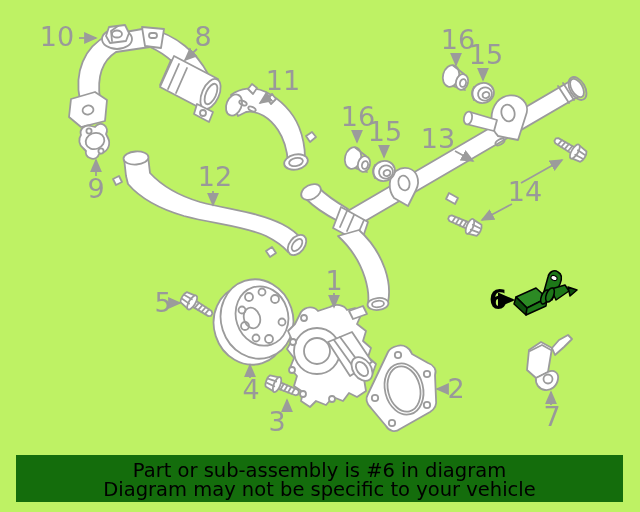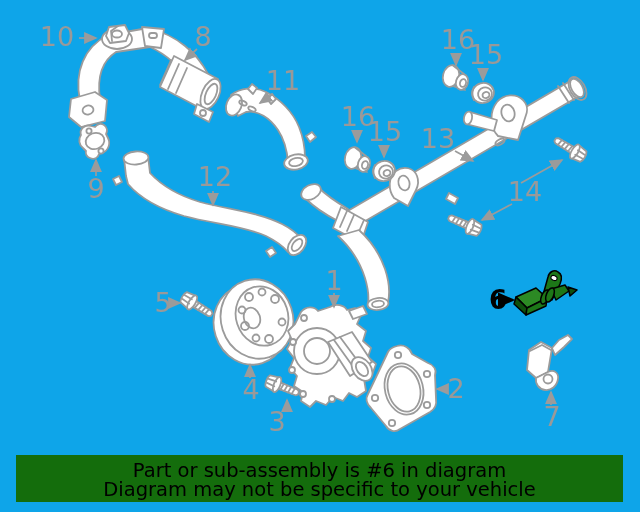--- a/index.html
+++ b/index.html
@@ -1,16 +1,16 @@
 <!DOCTYPE html>
 <html><head>
 <meta charset="utf-8">
 <style>
   html,body{margin:0;padding:0;background:#ffffff;}
-  .stage{position:relative;width:640px;height:512px;background:#0ea5e9;overflow:hidden;}
+  .stage{position:relative;width:640px;height:512px;background:#bef264;overflow:hidden;}
   svg{display:block;}
   text{font-family:"DejaVu Sans", sans-serif;}
   .lbl{font-size:27px;}
   .lbl6{font-size:26px;font-weight:bold;}
   .bannertxt{font-size:19.5px;}
 </style>
 </head>
 <body>
 
 <div class="stage">

